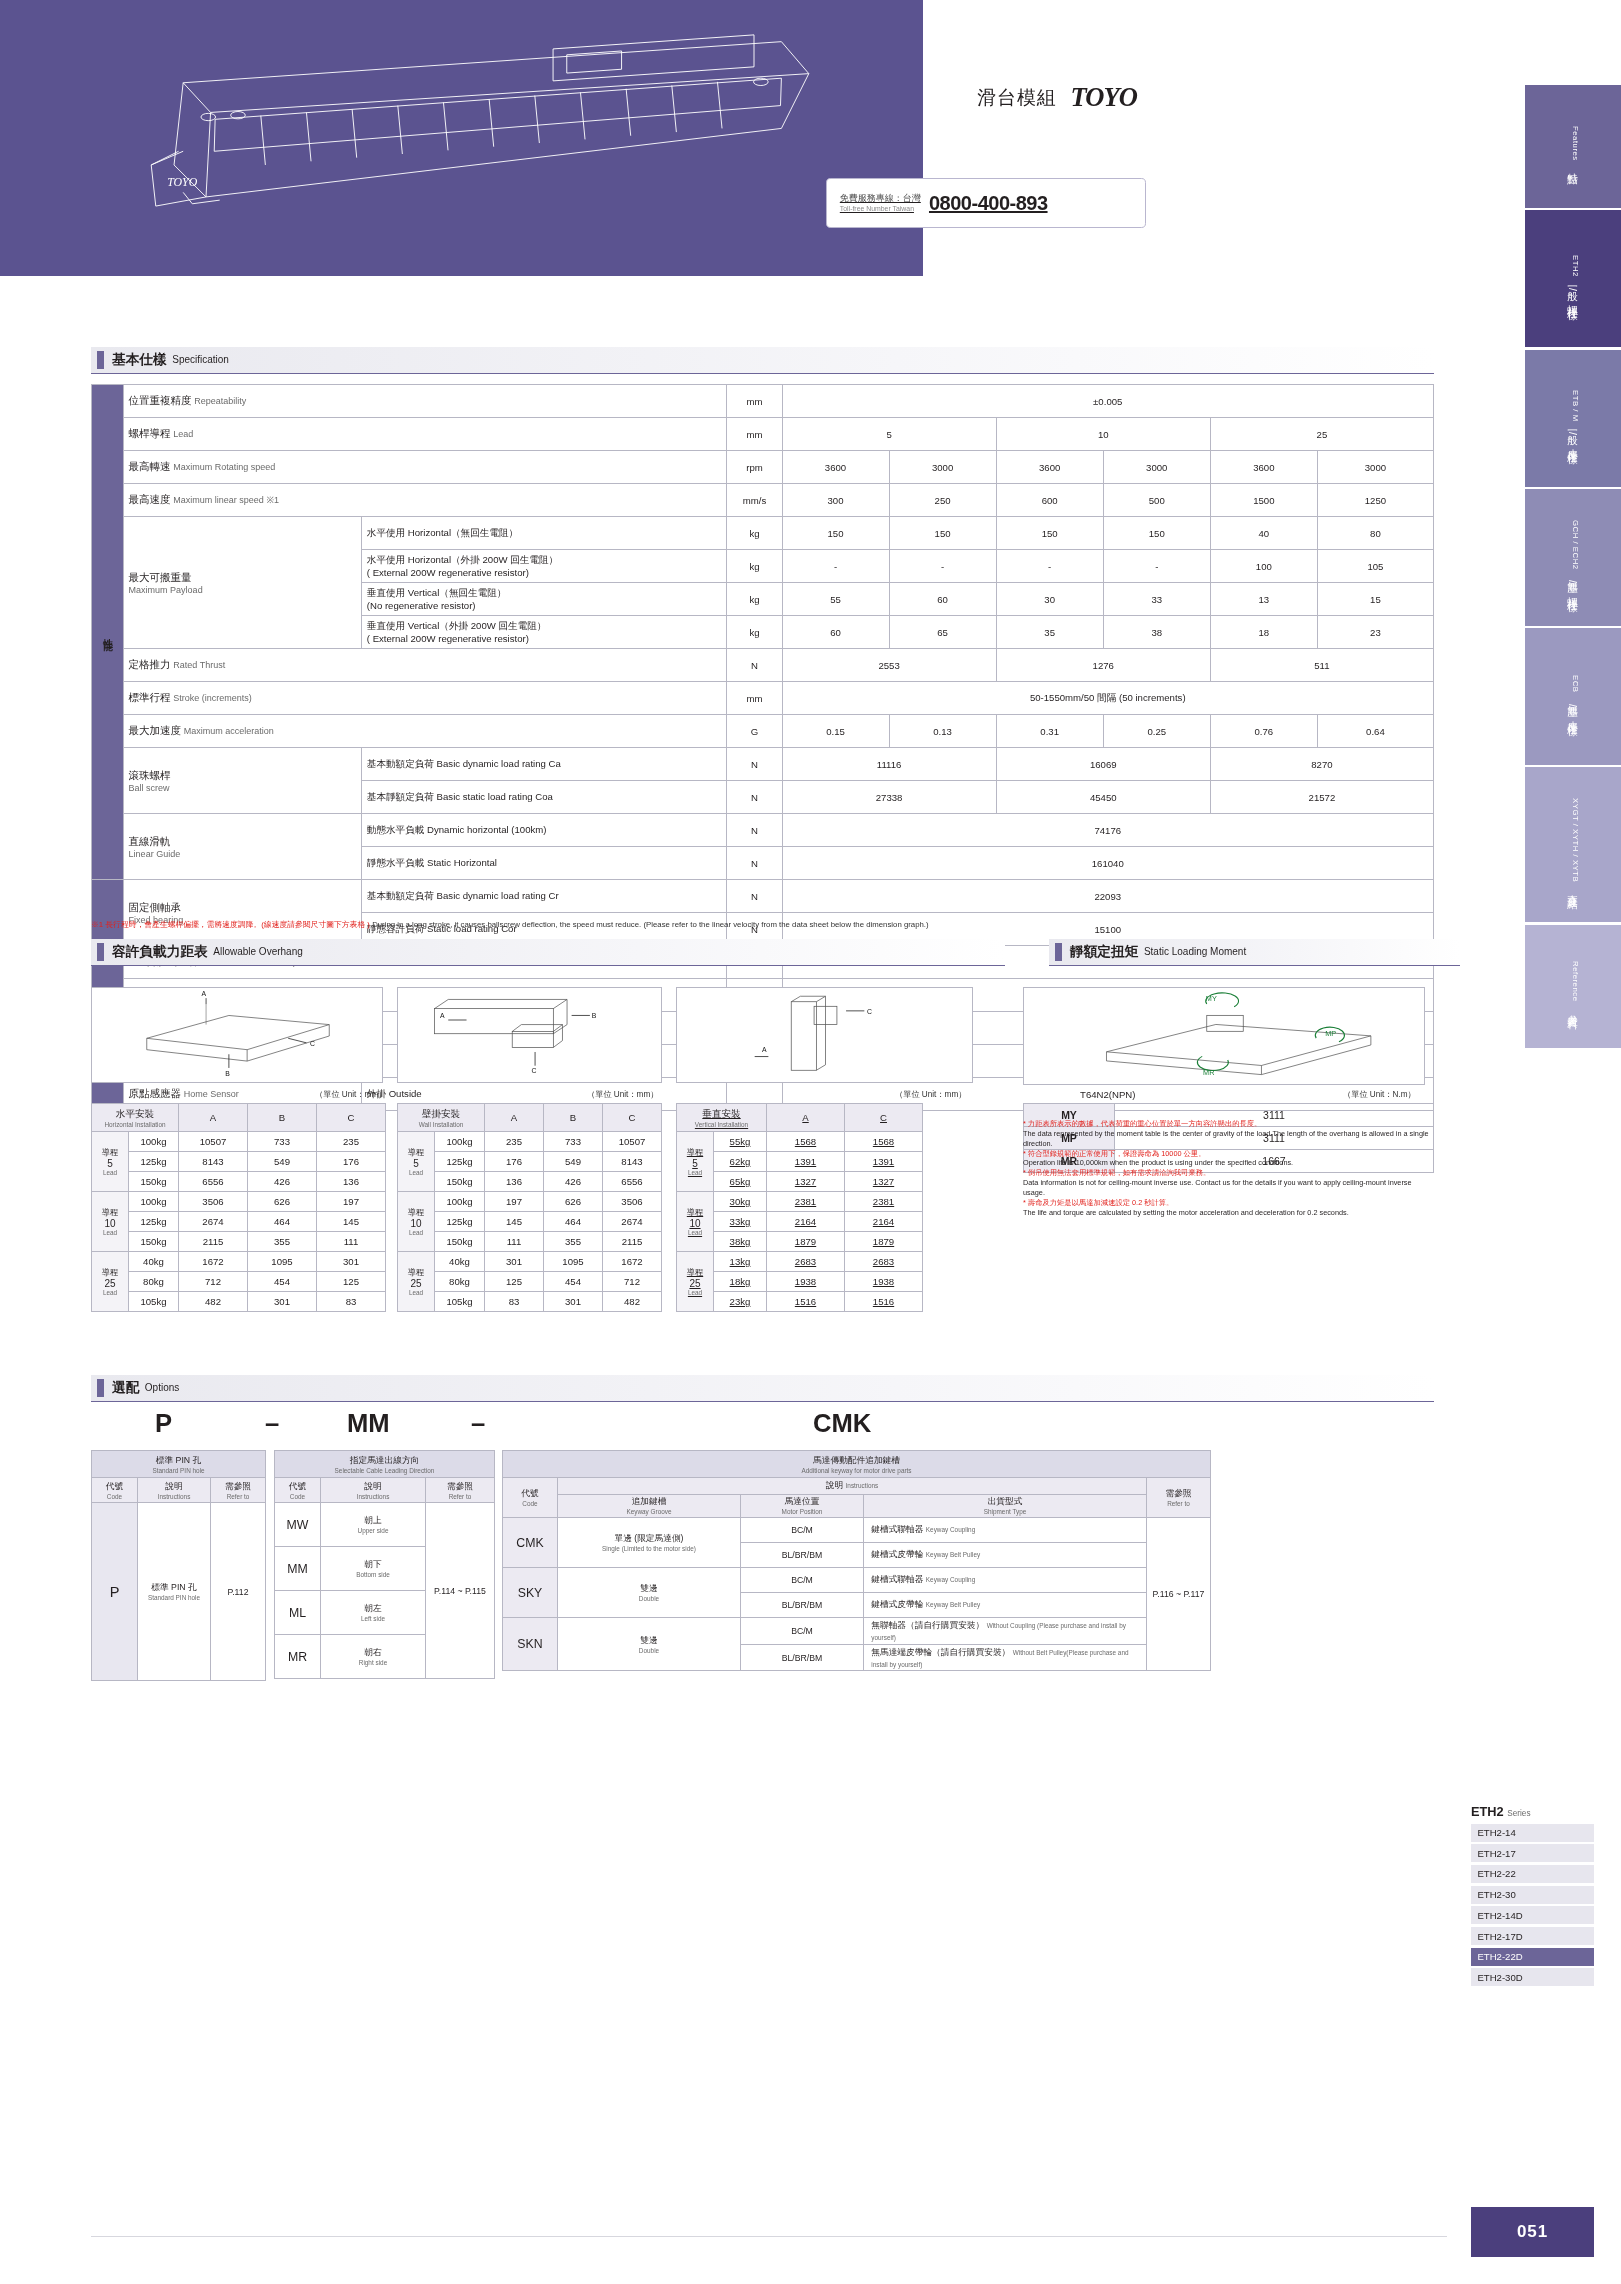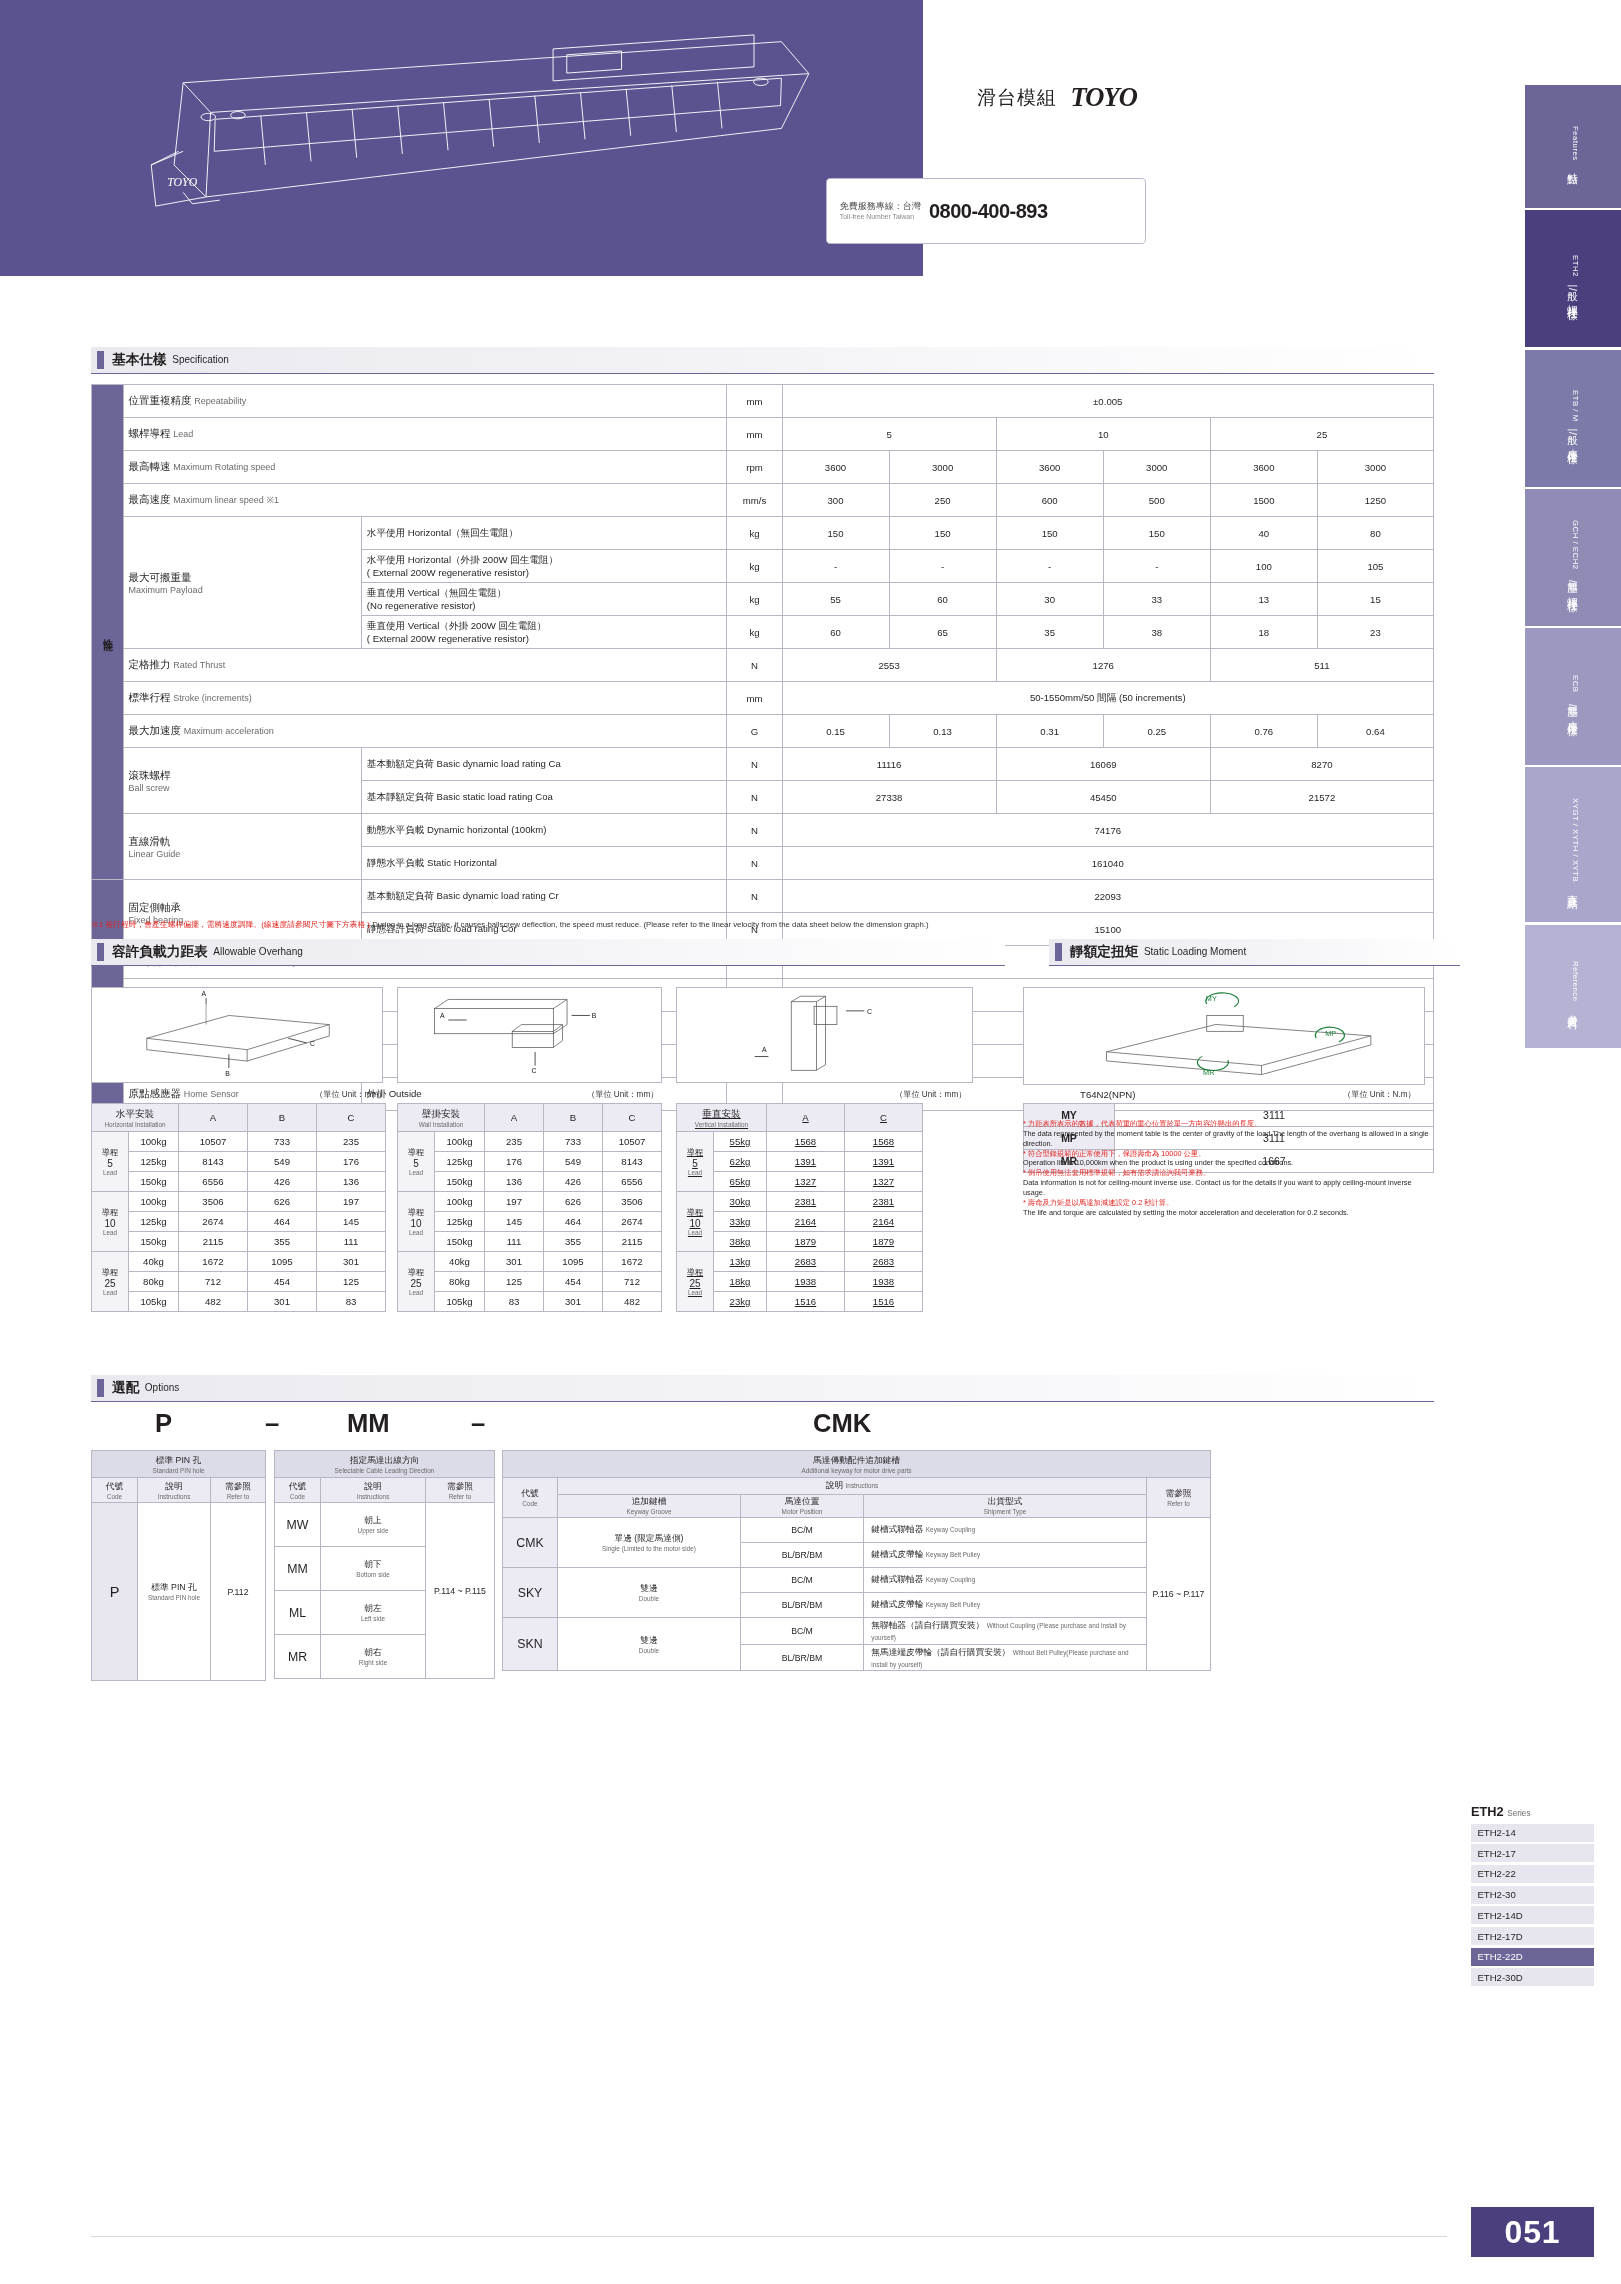--- a/index.html
+++ b/index.html
@@ -30,24 +30,24 @@
     position:absolute; right:484px; top:82px;
     display:flex; align-items:center; gap:13.7px;
   }
   .brand-cn { font-size:19px; color:#231f20; letter-spacing:0.9px; }
   .brand-toyo {
     font-family:"Liberation Serif", serif;
     font-size:26.5px; font-weight:bold; font-style:italic; letter-spacing:-0.9px; color:#231f20;
   }
   .phone-box {
     position:absolute; right:475px; top:178px;
-    width:320px; height:66px;
+    width:320px; height:50px;
     border:0.9px solid #b9b6cf; border-radius:4.6px;
     background:#ffffff;
-    display:flex; align-items:center; padding:0 12.8px; gap:8.2px;
+    display:flex; align-items:center; padding:0 12.8px; gap:8.2px;text-decoration:underline;
   }
   .phone-label { font-size:9px; line-height:1.35; color:#4a4a4a; }
   .phone-label .sub { font-size:6.9px; color:#8a8a8a; }
   .phone-num { font-size:20px; font-weight:bold; color:#231f20; letter-spacing:-0.5px; }
 
   
   .tabs { position:absolute; right:0; top:85px; width:96px; }
   .tab {
     width:96px; margin-bottom:2.3px;
     display:flex; align-items:center; justify-content:center;
@@ -151,21 +151,21 @@
   .series-head .s { font-size:8.2px; font-weight:normal; color:#6b6b6b; }
   .series-item {
     background:#e7e6ee; color:#231f20; font-size:9.6px;
     height:18px; margin-bottom:2.7px; display:flex; align-items:center; padding-left:6.4px;
   }
   .series-item.active { background:#6c6598; color:#ffffff; }
 
   .page-num-box {
     position:absolute; right:27px; bottom:27px;
     width:123px; height:50px; background:#4b3f7d;
-    color:#ffffff; font-size:32px; font-weight:bold;
+    color:#ffffff; font-size:17px; font-weight:bold;
     display:flex; align-items:center; justify-content:center; letter-spacing:0.9px;
   }
   .footer-rule {
     position:absolute; left:91px; right:174px; bottom:48px; height:0.5px; background:#d7d7de;
   }
 </style>
 </head>
 <body>
 
 <div class="page">

